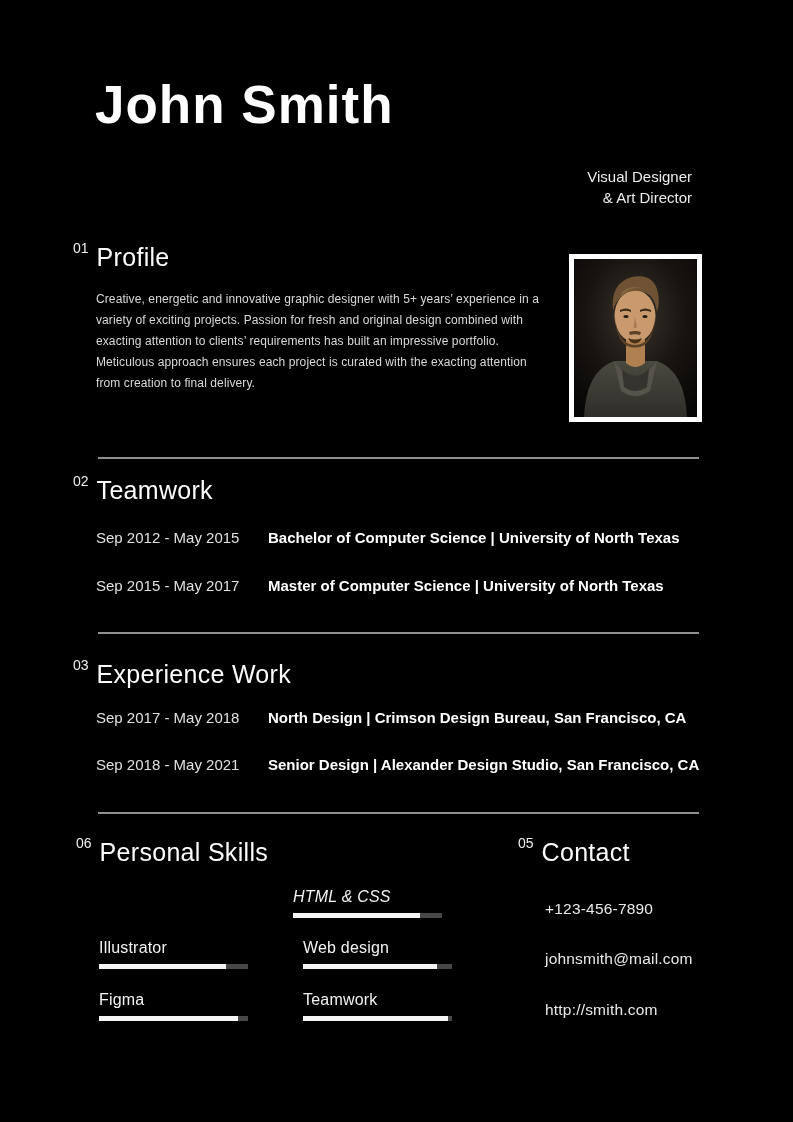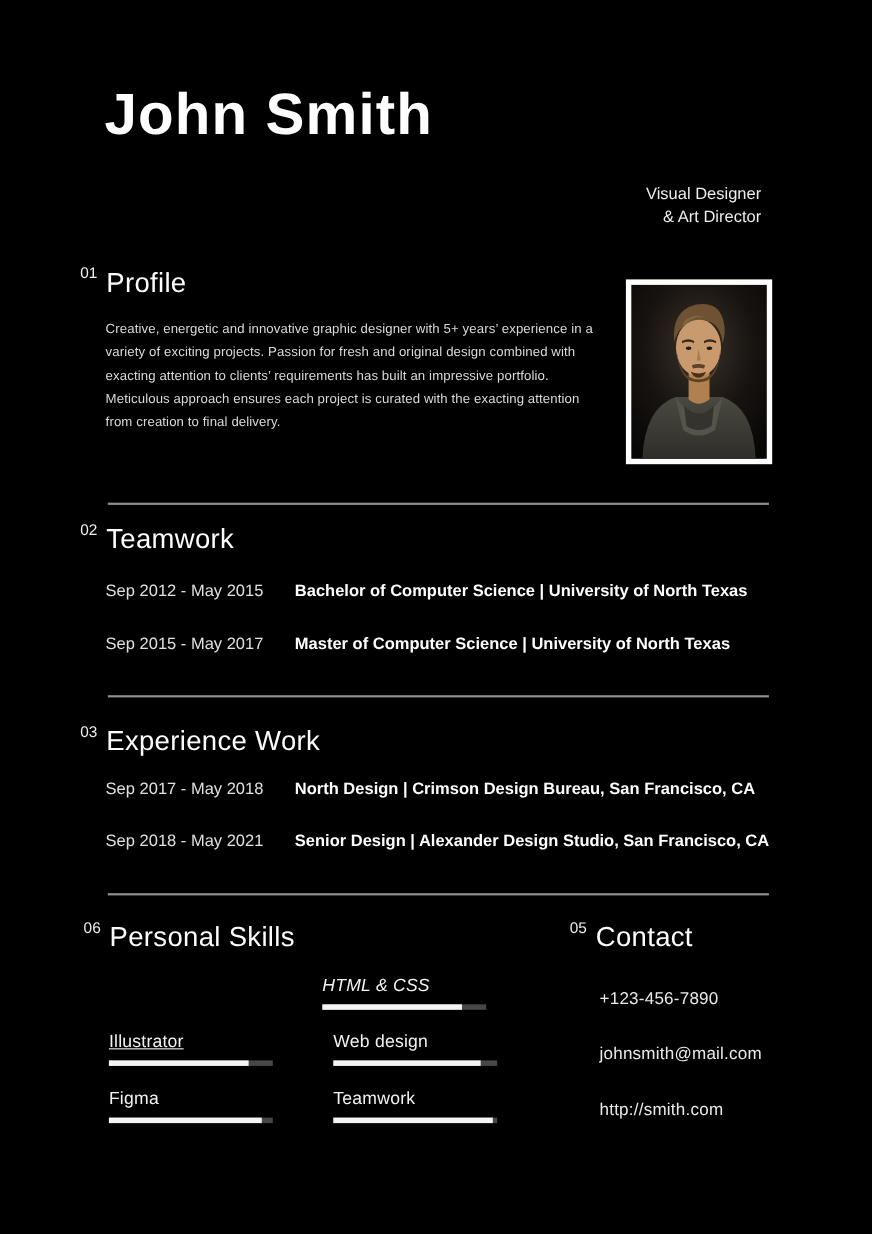--- a/index.html
+++ b/index.html
@@ -135,21 +135,21 @@
   <div class="abs hist-row" style="top:756px;">
     <span class="date">Sep 2018 - May 2021</span><span class="detail">Senior Design | Alexander Design Studio, San Francisco, CA</span>
   </div>
 
   <div class="abs divider" style="top:812px;"></div>
 
   <div class="abs sec-head" style="left:76px; top:838px;">
     <span class="num">06</span><span class="title">Personal Skills</span>
   </div>
 
-  <div class="abs skill" style="left:99px; top:939px;text-decoration:underline;">
+  <div class="abs skill" style="left:99px; top:939px;">
     <div class="skill-label">Illustrator</div>
     <div class="bar">
         <div class="fill" style="width: 85%;"></div>
       </div>
   </div>
   <div class="abs skill" style="left:99px; top:991px;">
     <div class="skill-label">Figma</div>
     <div class="bar">
         <div class="fill" style="width: 93%;"></div>
       </div>

